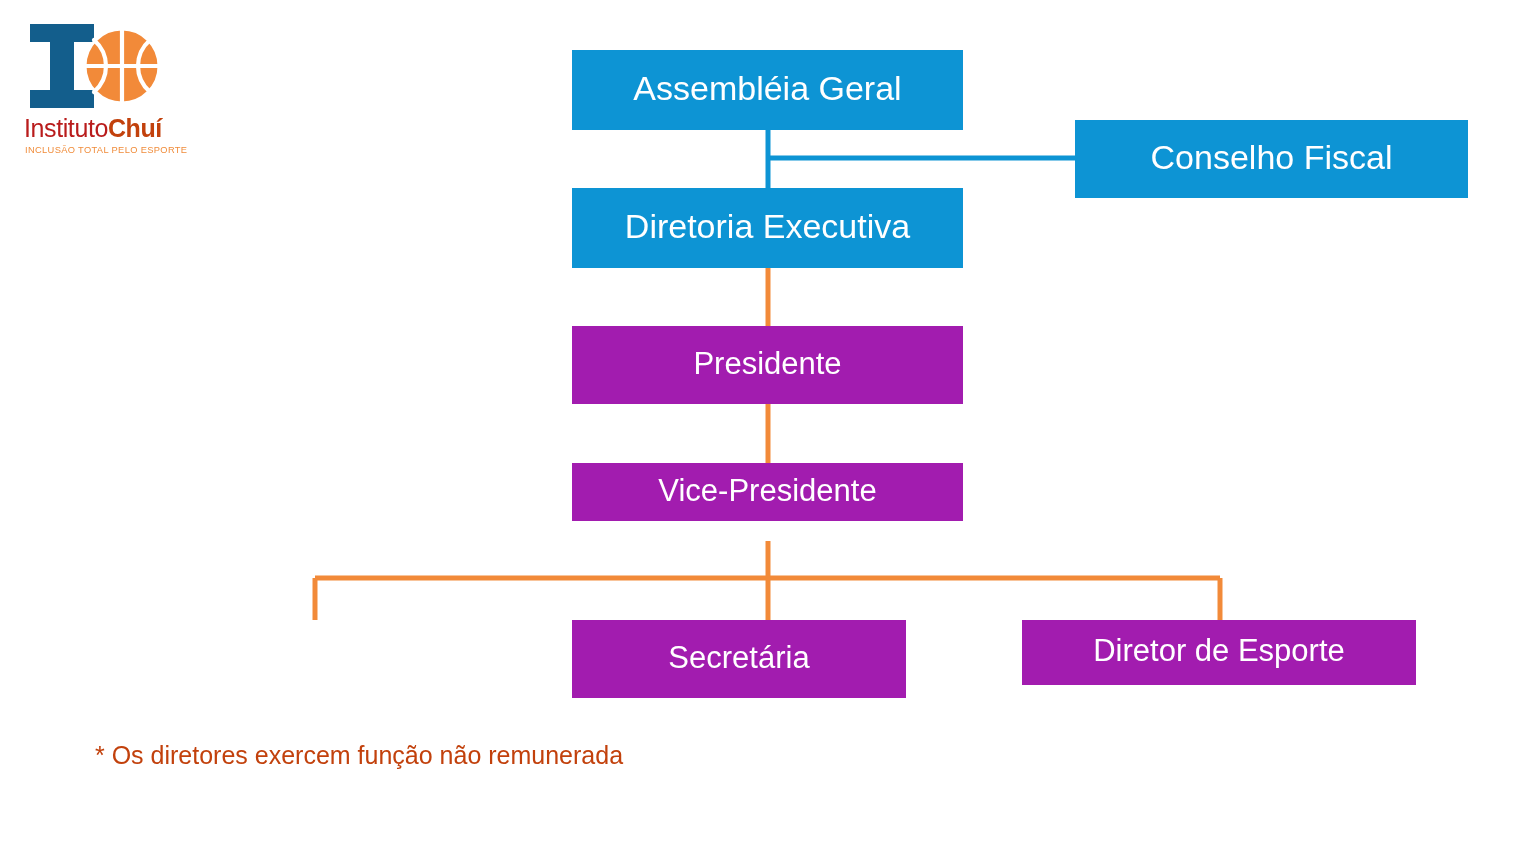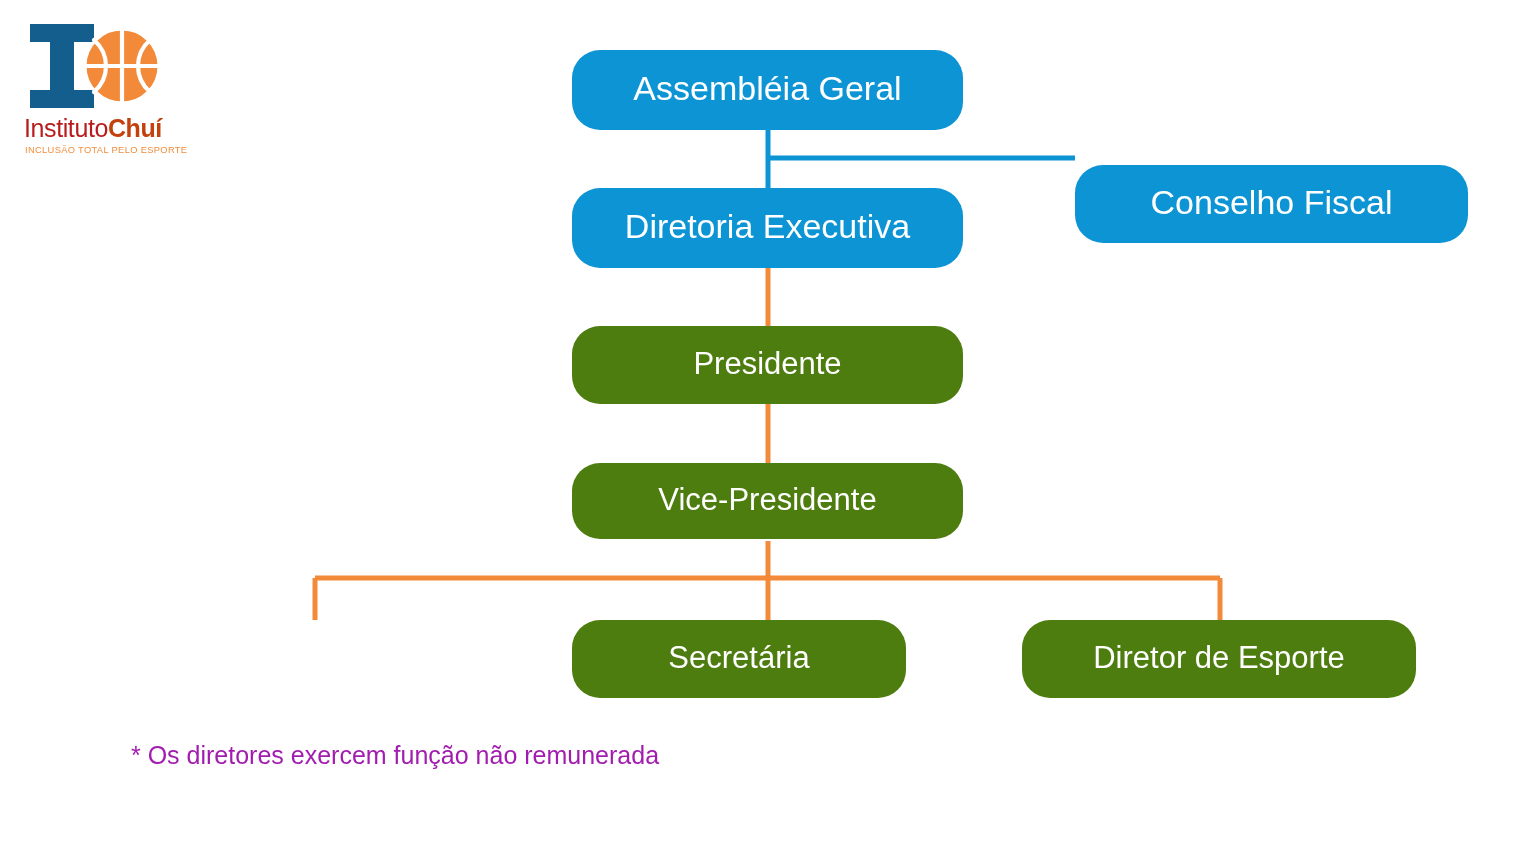--- a/index.html
+++ b/index.html
@@ -81,49 +81,47 @@
     position: absolute;
     display: flex;
     align-items: center;
     justify-content: center;
     color: #ffffff;
     font-weight: 400;
     line-height: 1;
     box-sizing: border-box;
     text-align: center;
     white-space: nowrap;
-    border-radius: 28px;
   }
   .node.blue  { background: #0D94D4; }
-  .node.orange{ background: #4d7c0f; }
+  .node.orange{ background: #a21caf; }
   .node-label {
     display: block;
     padding-bottom: 4px;
   }
 
   
   #node-assembleia      { left: 572px; top: 50px;  width: 391px; height: 80px;  font-size: 34px; }
-  #node-conselho        { left: 1075px;top: 120px; width: 393px; height: 78px;  font-size: 34px; margin-top: 45px; }
+  #node-conselho        { left: 1075px;top: 120px; width: 393px; height: 78px;  font-size: 34px; }
   #node-diretoria       { left: 572px; top: 188px; width: 391px; height: 80px;  font-size: 34px; }
   #node-presidente      { left: 572px; top: 326px; width: 391px; height: 78px;  font-size: 31px; }
-  #node-vice-presidente { left: 572px; top: 463px; width: 391px; height: 76px;  font-size: 31px; justify-content: center; }
+  #node-vice-presidente { left: 572px; top: 463px; width: 391px; height: 58px;  font-size: 31px; justify-content: center; }
   #node-tesoureiro      { left: 118px; top: 620px; width: 394px; height: 78px;  font-size: 31px; }
   #node-secretaria      { left: 572px; top: 620px; width: 334px; height: 78px;  font-size: 31px; }
-  #node-diretor-esporte { left: 1022px;top: 620px; width: 394px; height: 78px;  font-size: 31px; }
+  #node-diretor-esporte { left: 1022px;top: 620px; width: 394px; height: 65px;  font-size: 31px; }
 
   
   .footnote {
     position: absolute;
     left: 95px;
     top: 740px;
     font-size: 25px;
-    color: #a21caf;
+    color: #c2410c;
     white-space: nowrap;
     line-height: 1.2;
-    margin-left: 36px;
   }
 </style>
 </head>
 <body>
 
 <div id="stage">
 
   <div class="logo-block">
     <svg class="logo-mark" viewBox="0 0 150 96" aria-hidden="true">
 

